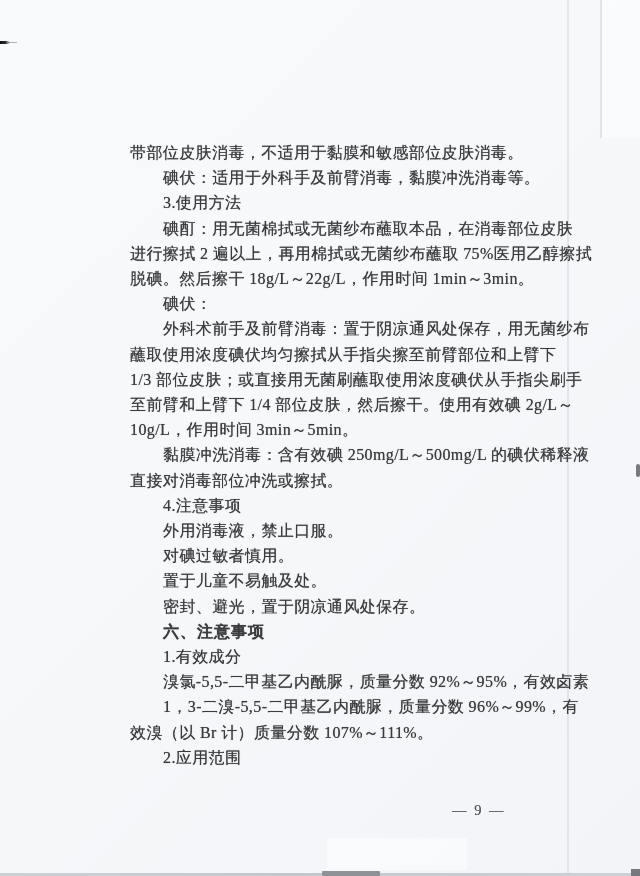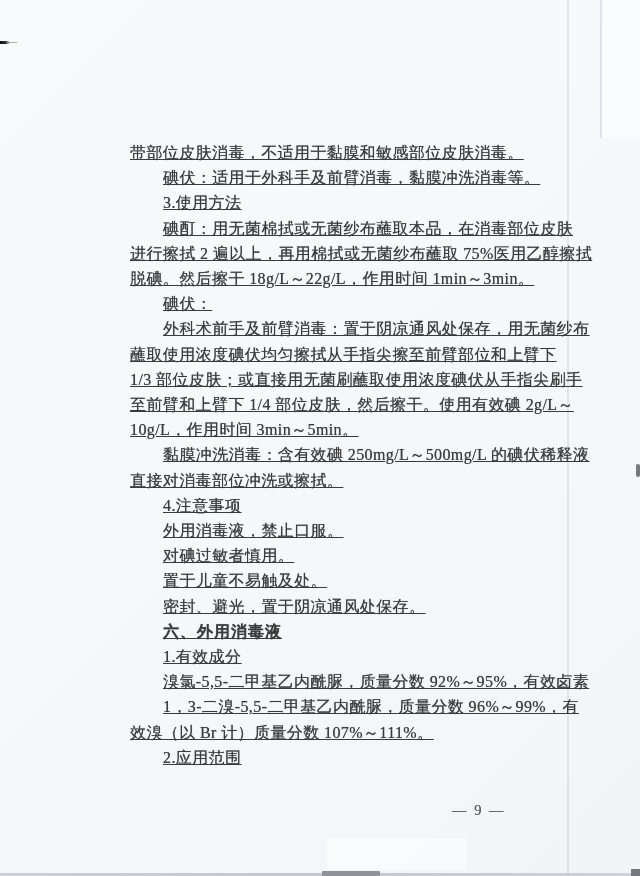--- a/index.html
+++ b/index.html
@@ -58,21 +58,20 @@
     background: #75787c;
   }
   
   .text-block {
     position: absolute;
     left: 130px; top: 140px; width: 428px;
     font-size: 16px;
     line-height: 25.2px;
     letter-spacing: 0.4px;
     color: #3b3b3c;
-    text-decoration: underline;
   }
   .line {
     white-space: nowrap;
     text-shadow: 0 0 0.7px rgba(59,59,60,0.75);
   }
   .line.indent { padding-left: 33px; }
   .line.bold { font-weight: bold; letter-spacing: 1px; }
   .page-number {
     position: absolute;
     left: 452px; top: 802px;
@@ -110,21 +109,21 @@
       <div class="line">1/3 部位皮肤；或直接用无菌刷蘸取使用浓度碘伏从手指尖刷手</div>
       <div class="line">至前臂和上臂下 1/4 部位皮肤，然后擦干。使用有效碘 2g/L～</div>
       <div class="line">10g/L，作用时间 3min～5min。</div>
       <div class="line indent">黏膜冲洗消毒：含有效碘 250mg/L～500mg/L 的碘伏稀释液</div>
       <div class="line">直接对消毒部位冲洗或擦拭。</div>
       <div class="line indent">4.注意事项</div>
       <div class="line indent">外用消毒液，禁止口服。</div>
       <div class="line indent">对碘过敏者慎用。</div>
       <div class="line indent">置于儿童不易触及处。</div>
       <div class="line indent">密封、避光，置于阴凉通风处保存。</div>
-      <div class="line indent bold">六、外用消毒液</div>
+      <div class="line indent bold">六、注意事项</div>
       <div class="line indent">1.有效成分</div>
       <div class="line indent">溴氯-5,5-二甲基乙内酰脲，质量分数 92%～95%，有效卤素</div>
       <div class="line indent">1，3-二溴-5,5-二甲基乙内酰脲，质量分数 96%～99%，有</div>
       <div class="line">效溴（以 Br 计）质量分数 107%～111%。</div>
       <div class="line indent">2.应用范围</div>
     </div>
 
   <div class="page-number">— 9 —</div>
 </div>
 

